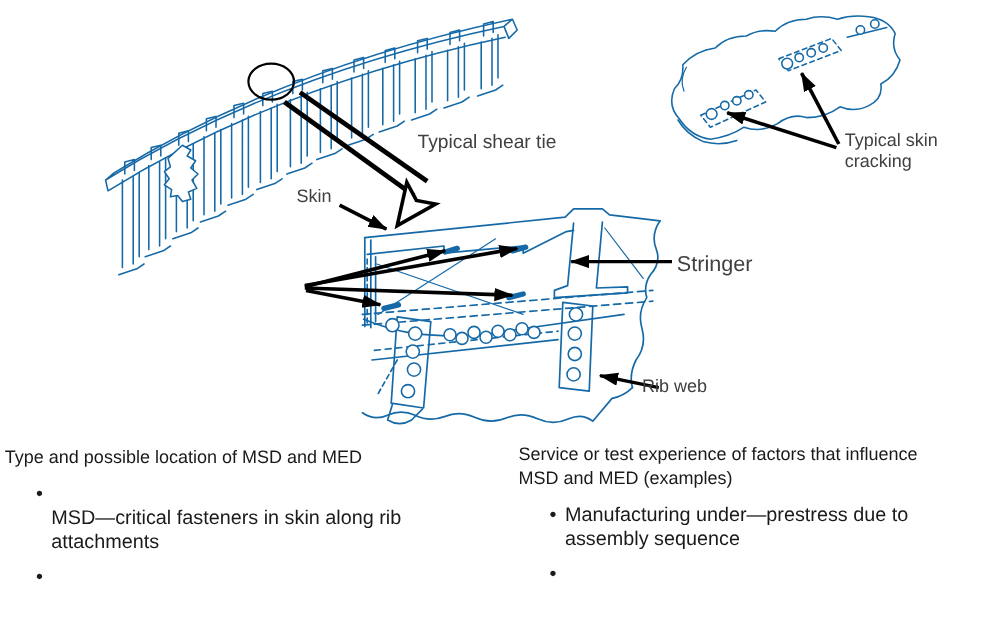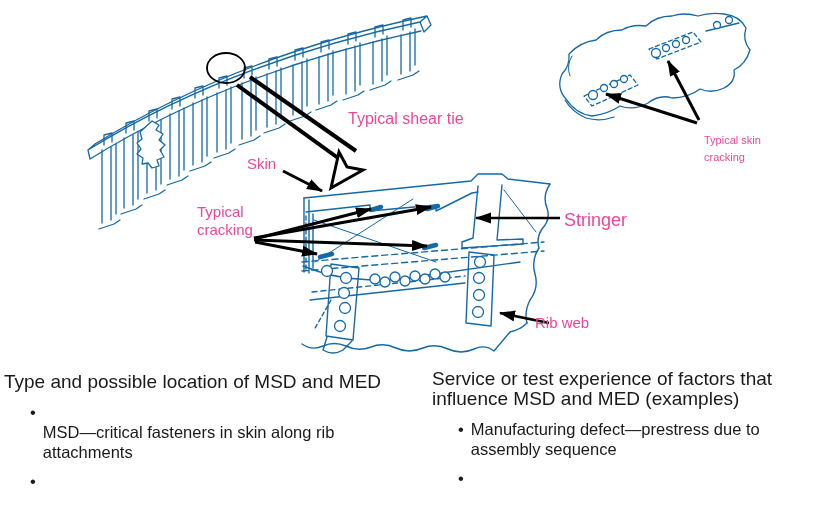--- a/index.html
+++ b/index.html
@@ -1,30 +1,30 @@
 <!DOCTYPE html>
 <html style="--blue: #1569a7;"><head>
 <meta charset="utf-8">
 <style>
   html,body{margin:0;padding:0;background:#fff;}
   .stage{position:relative;width:833px;height:518px;background:#ffffff;overflow:hidden;
          font-family:"Liberation Sans",sans-serif;color:#1a1a1a;}
   .art{position:absolute;left:0;top:0;}
-  .lbl{position:absolute;color:#ec4899;white-space:nowrap;}
+  .lbl{position:absolute;color:#404040;white-space:nowrap;}
   .lbl.wrap{white-space:normal;}
   #lbl-shear-tie{left:348px;top:110px;font-size:16px;}
   #lbl-skin{left:247px;top:155px;font-size:15px;text-align:right;}
   #lbl-cracking{left:197px;top:203px;font-size:15px;line-height:18px;width:66px;}
   #lbl-stringer{left:564px;top:210px;font-size:18px;}
   #lbl-ribweb{left:535px;top:314px;font-size:15px;}
-  #lbl-skincrack{left:704px;top:109px;font-size:11px;line-height:17px;width:94px;margin-top:23px;}
+  #lbl-skincrack{left:704px;top:109px;font-size:15px;line-height:17px;width:94px;}
   .col{position:absolute;font-size:16.5px;line-height:20px;}
   #col-left{left:4px;top:372px;width:446px;}
   #col-right{left:432px;top:369px;width:378px;}
-  .col h3{margin:0;padding:0;font-size:19px;line-height:20px;font-weight:normal;}
+  .col h3{margin:0;padding:0;font-size:15px;line-height:20px;font-weight:normal;}
   #col-right h3{max-width:341px;}
   .col ul{list-style:none;margin:10px 0 0 0;padding:0 0 0 26px;}
   .col li{display:flex;gap:7px;margin:0 0 9px 0;}
   #col-left li .btxt{max-width:342px;margin-top:20px;}
   #col-right li .btxt{max-width:341px;}
   .bullet{flex:0 0 auto;}
 </style>
 </head>
 <body>
 
@@ -160,21 +160,20 @@
       <path d="M549,323 L500,313" stroke-width="2.6" marker-end="url(#ah)"></path>
       <g stroke-width="3">
         <path d="M699,120 L668,61" marker-end="url(#ah)"></path>
         <path d="M697,123 L606,94" marker-end="url(#ah)"></path>
       </g>
     </g>
   </svg>
 
   <div class="lbl" id="lbl-shear-tie">Typical shear tie</div>
   <div class="lbl" id="lbl-skin">Skin</div>
-  <div class="lbl wrap" id="lbl-cracking">Typical cracking</div>
   <div class="lbl" id="lbl-stringer">Stringer</div>
   <div class="lbl" id="lbl-ribweb">Rib web</div>
   <div class="lbl wrap" id="lbl-skincrack">Typical skin cracking</div>
 
   <div class="col" id="col-left">
     <h3>Type and possible location of MSD and MED</h3>
     <ul>
       <li>
         <span class="bullet">•</span>
         <span class="btxt">MSD—critical fasteners in skin along rib attachments</span>
@@ -183,21 +182,21 @@
         <span class="bullet">•</span>
       </li>
     </ul>
   </div>
 
   <div class="col" id="col-right">
     <h3>Service or test experience of factors that influence MSD and MED (examples)</h3>
     <ul>
       <li>
         <span class="bullet">•</span>
-        <span class="btxt">Manufacturing defect—prestress due to assembly sequence</span>
+        <span class="btxt">Manufacturing under—prestress due to assembly sequence</span>
       </li>
       <li>
         <span class="bullet">•</span>
       </li>
     </ul>
   </div>
 
 </div>
 
 </body></html>

